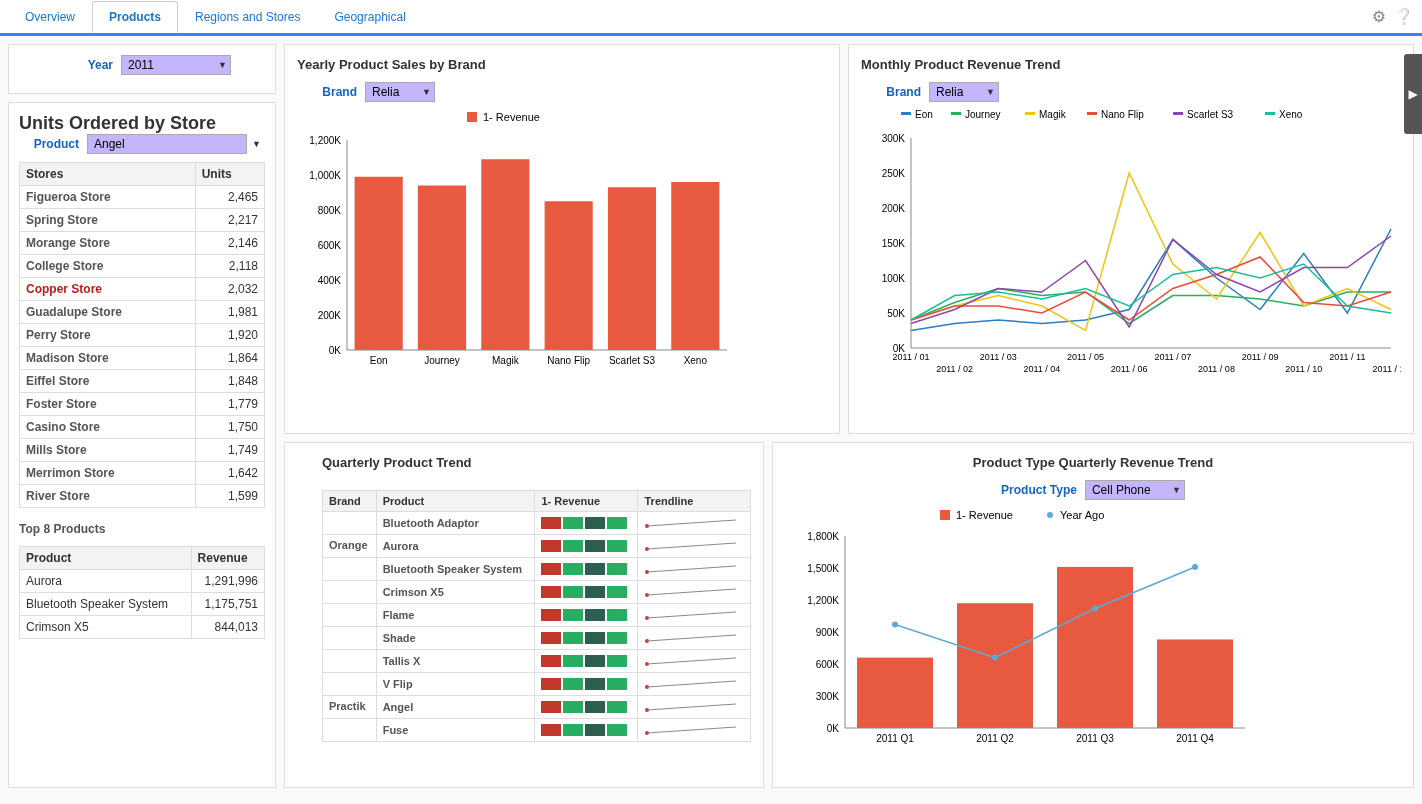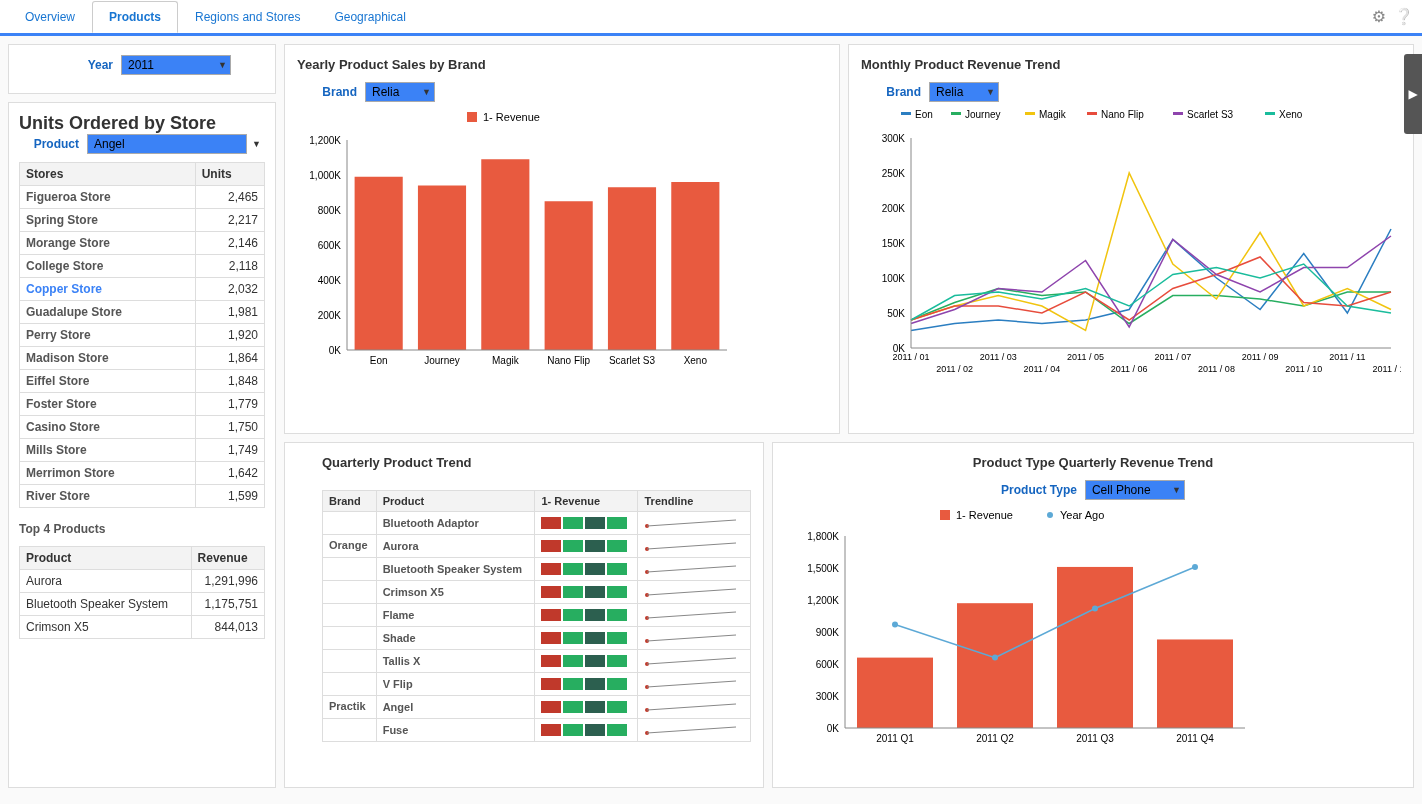--- a/index.html
+++ b/index.html
@@ -9,21 +9,21 @@
 .tab { padding: 8px 16px; color: #1976d2; cursor: pointer; border: 1px solid transparent; }
 .tab.active { font-weight: bold; border: 1px solid #ccc; border-bottom: 1px solid #fff; background: #fff; border-radius: 3px 3px 0 0; }
 .top-icons { margin-left: auto; display: flex; gap: 8px; }
 .top-icons span { color: #888; font-size: 16px; cursor: pointer; }
 .main { display: flex; height: 760px; padding: 8px; gap: 8px; }
 .sidebar { width: 268px; display: flex; flex-direction: column; gap: 8px; }
 .panel { background: #fff; border: 1px solid #ddd; padding: 10px; }
 .panel-title { font-weight: bold; font-size: 18px; }
 .field-row { display: flex; align-items: center; gap: 8px; margin-bottom: 8px; }
 .field-label { font-weight: bold; color: #1565c0; text-align: right; width: 60px; }
-select, .select-like { border: 1px solid #aaa; padding: 2px 18px 2px 6px; background: #3b82f6; font-size: 12px; appearance: none; position: relative; -webkit-appearance: none; }
+select, .select-like { border: 1px solid #aaa; padding: 2px 18px 2px 6px; background: #c4b5fd; font-size: 12px; appearance: none; position: relative; -webkit-appearance: none; }
 .select-wrap { position: relative; display: inline-block; }
 .select-wrap::after { content: "▼"; position: absolute; right: 4px; top: 50%; transform: translateY(-50%); font-size: 9px; color: #333; pointer-events: none; }
 table { border-collapse: collapse; width: 100%; }
 th, td { border: 1px solid #ddd; padding: 4px 6px; text-align: left; font-size: 12px; }
 th { background: #f3f3f3; font-weight: bold; }
 td.num { text-align: right; }
 .content { flex: 1; display: flex; flex-direction: column; gap: 8px; }
 .row { display: flex; gap: 8px; }
 .chart-panel { background: #fff; border: 1px solid #ddd; padding: 12px; flex: 1; }
 .chart-title { font-weight: bold; font-size: 13px; margin-bottom: 10px; }
@@ -87,21 +87,21 @@
             </tr>
             <tr>
               <td style="font-weight:bold;color:#555;">Morange Store</td>
               <td class="num">2,146</td>
             </tr>
             <tr>
               <td style="font-weight:bold;color:#555;">College Store</td>
               <td class="num">2,118</td>
             </tr>
             <tr>
-              <td style="font-weight:bold;color:#3b82f6;">Copper Store</td>
+              <td style="font-weight:bold;color:#b91c1c;">Copper Store</td>
               <td class="num">2,032</td>
             </tr>
             <tr>
               <td style="font-weight:bold;color:#555;">Guadalupe Store</td>
               <td class="num">1,981</td>
             </tr>
             <tr>
               <td style="font-weight:bold;color:#555;">Perry Store</td>
               <td class="num">1,920</td>
             </tr>
@@ -128,21 +128,21 @@
             <tr>
               <td style="font-weight:bold;color:#555;">Merrimon Store</td>
               <td class="num">1,642</td>
             </tr>
             <tr>
               <td style="font-weight:bold;color:#555;">River Store</td>
               <td class="num">1,599</td>
             </tr>
           </tbody>
       </table>
-      <div class="sub-title" style="margin-top:14px;">Top 4 Products</div>
+      <div class="sub-title" style="margin-top:14px;">Top 8 Products</div>
       <table style="margin-top:10px;">
         <thead>
             <tr>
           <th>Product</th>
           <th>Revenue</th>
         </tr>
           </thead>
         <tbody id="top5-body">
             <tr>
               <td>Aurora</td>

